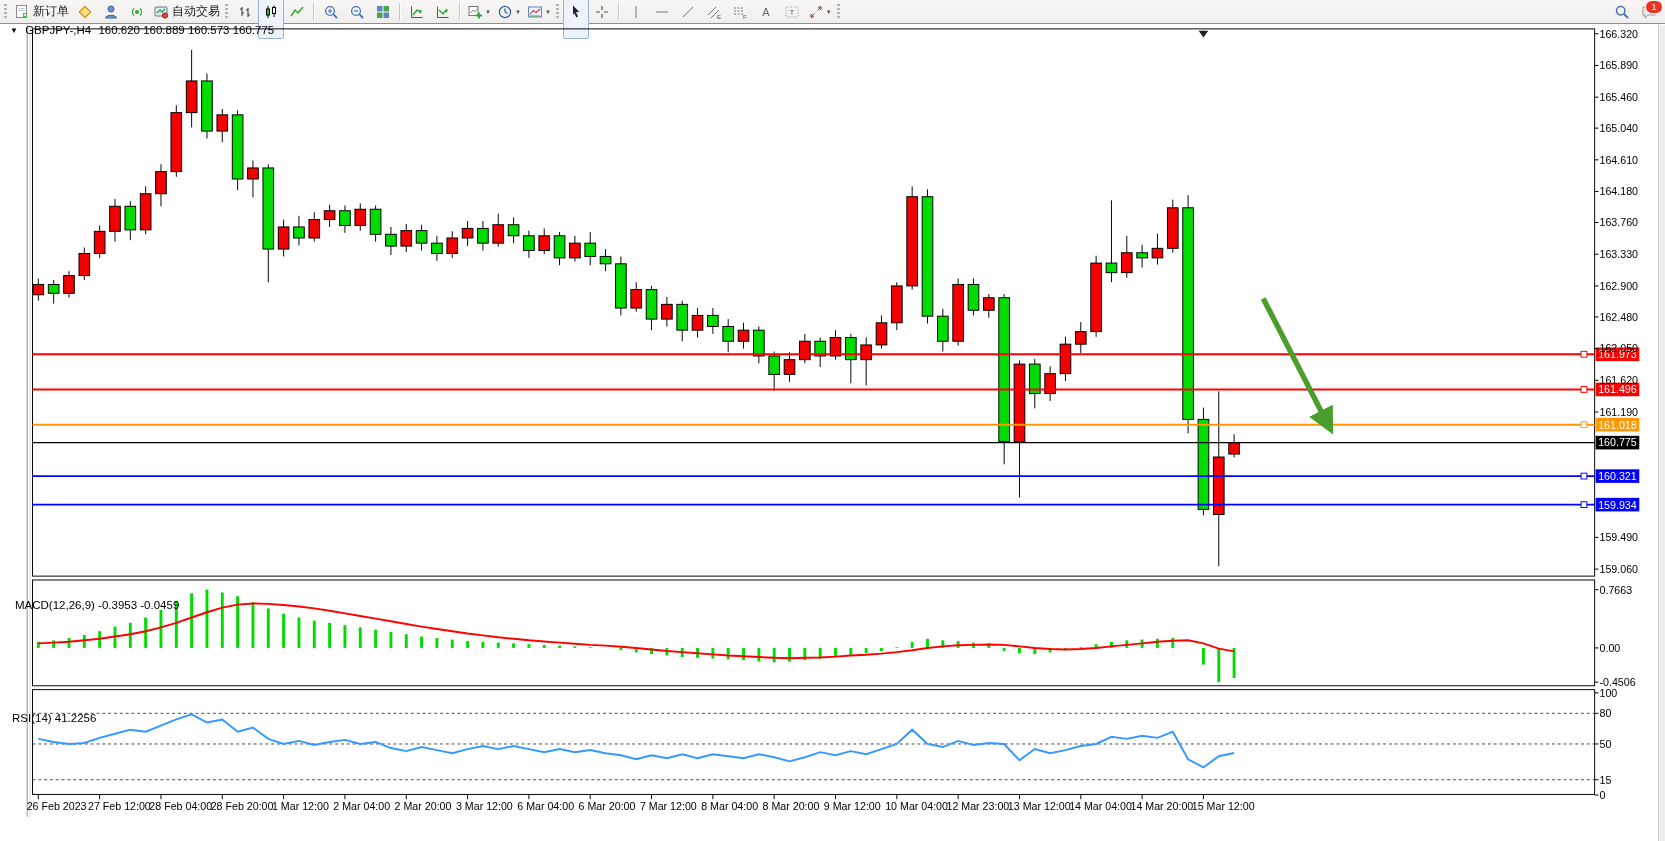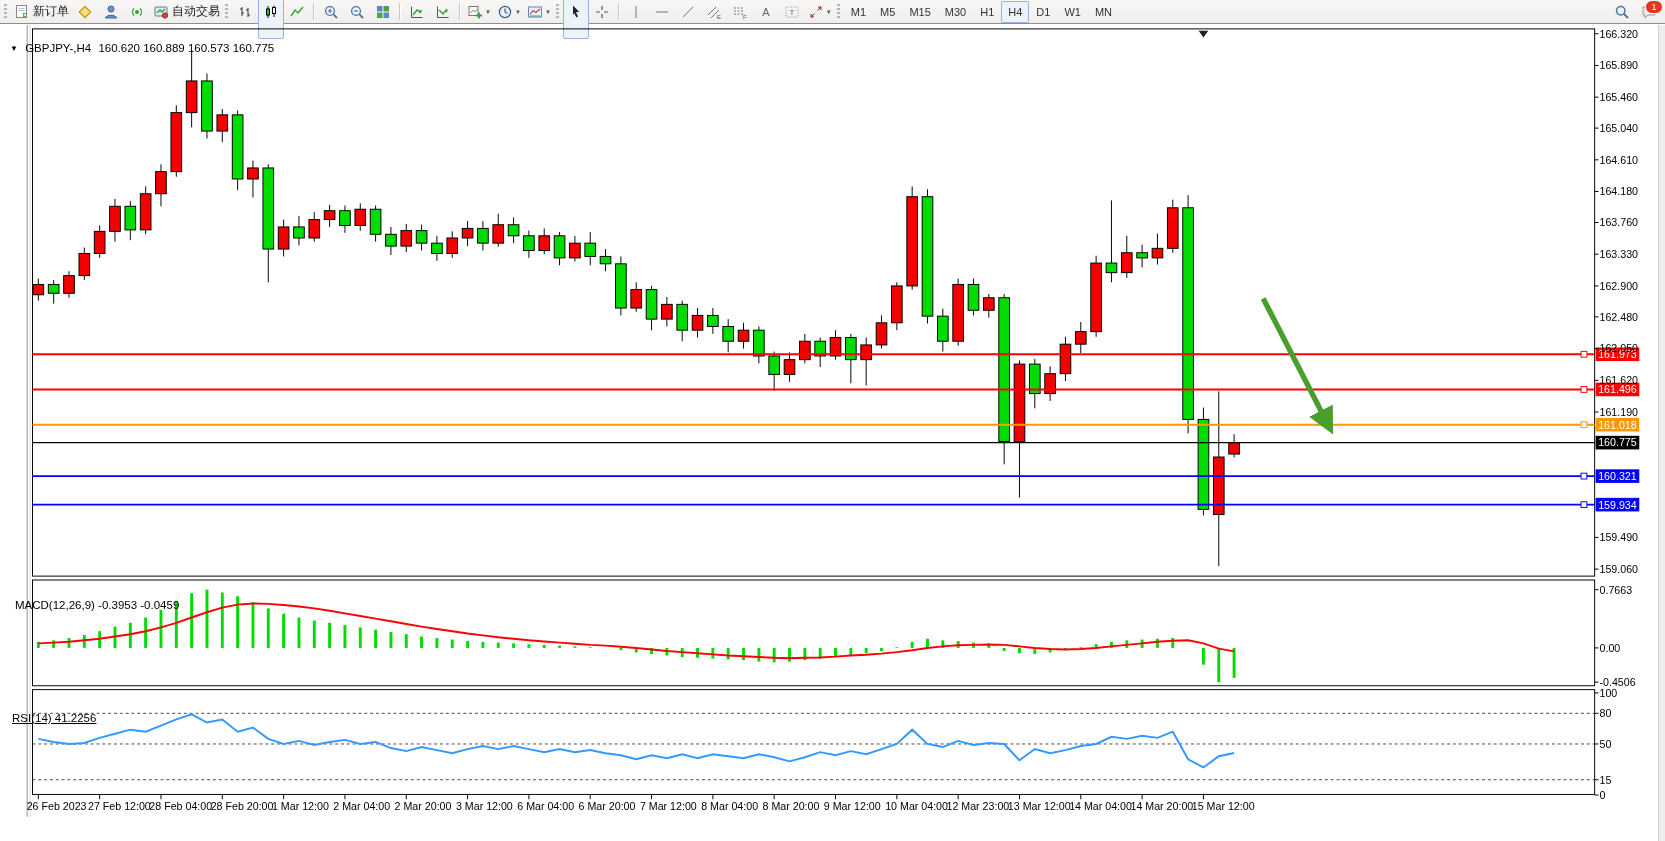--- a/index.html
+++ b/index.html
@@ -14,25 +14,25 @@
   .tb-caret{font-size:6px;color:#555;margin-left:2px;}
   .icon16{width:16px;height:16px;display:block;}
   .tf-group{display:flex;align-items:center;}
   .tf-btn{font-size:11px;height:20px;padding:0 6px;display:flex;align-items:center;border:1px solid transparent;border-radius:2px;color:#333;}
   .tf-btn.active{background:#edf3fb;border-color:#96b5d9;}
   .tb-right{margin-left:auto;display:flex;align-items:center;margin-right:6px;}
   .chat-wrap{position:relative;margin-left:6px;}
   .badge{position:absolute;top:-4px;right:-6px;background:#e93323;color:#fff;border-radius:8px;font-size:9px;min-width:12px;height:12px;line-height:12px;text-align:center;padding:0 2px;border:1px solid #fff;}
   
   .overlay{position:absolute;font-size:11.5px;color:#000;z-index:5;pointer-events:none;}
-  .chart-title{left:10px;top:42px;}
+  .chart-title{left:10px;top:24px;}
   .chart-title .tri{font-size:8px;vertical-align:1px;pointer-events:auto;}
   .chart-title span{margin-right:4px;}
   .macd-label{left:15px;top:599px;}
-  .rsi-label{left:12px;top:712px;text-decoration:underline;}
+  .rsi-label{left:12px;top:712px;}
   svg text{font-family:"Liberation Sans","DejaVu Sans",sans-serif;}
   .right-strip{position:absolute;top:25px;right:0;width:6px;height:816px;background:#efeeec;border-left:1px solid #cfcecc;}
 </style>
 </head>
 <body>
 
 <div class="toolbar">
   <div class="tb-grip"></div>
 
   <div class="tb-btn">
@@ -217,31 +217,20 @@
   </div>
   <div class="tb-btn">
     <svg class="icon16" viewBox="0 0 16 16">
         <path d="M9.5 6.5 L13 3 M13 3 h-3 M13 3 v3" stroke="#8b2020" fill="none"></path>
         <path d="M6.5 9.5 L3 13 M3 13 h3 M3 13 v-3" stroke="#8b2020" fill="none"></path>
       </svg>
     <span class="tb-caret">▼</span>
   </div>
 
   <div class="tb-grip"></div>
-  <div class="tf-group" id="tf-group">
-      <div class="tf-btn">M1</div>
-      <div class="tf-btn">M5</div>
-      <div class="tf-btn">M15</div>
-      <div class="tf-btn">M30</div>
-      <div class="tf-btn">H1</div>
-      <div class="tf-btn active">H4</div>
-      <div class="tf-btn">D1</div>
-      <div class="tf-btn">W1</div>
-      <div class="tf-btn">MN</div>
-    </div>
 
   <div class="tb-right">
     <div class="tb-btn">
       <svg class="icon16" viewBox="0 0 16 16">
           <circle cx="6.7" cy="6.7" r="4.2" fill="none" stroke="#4a72b0" stroke-width="1.5"></circle>
           <line x1="9.9" y1="9.9" x2="14" y2="14" stroke="#4a72b0" stroke-width="2"></line>
         </svg>
     </div>
     <div class="chat-wrap">
       <svg class="icon16" viewBox="0 0 16 16">

